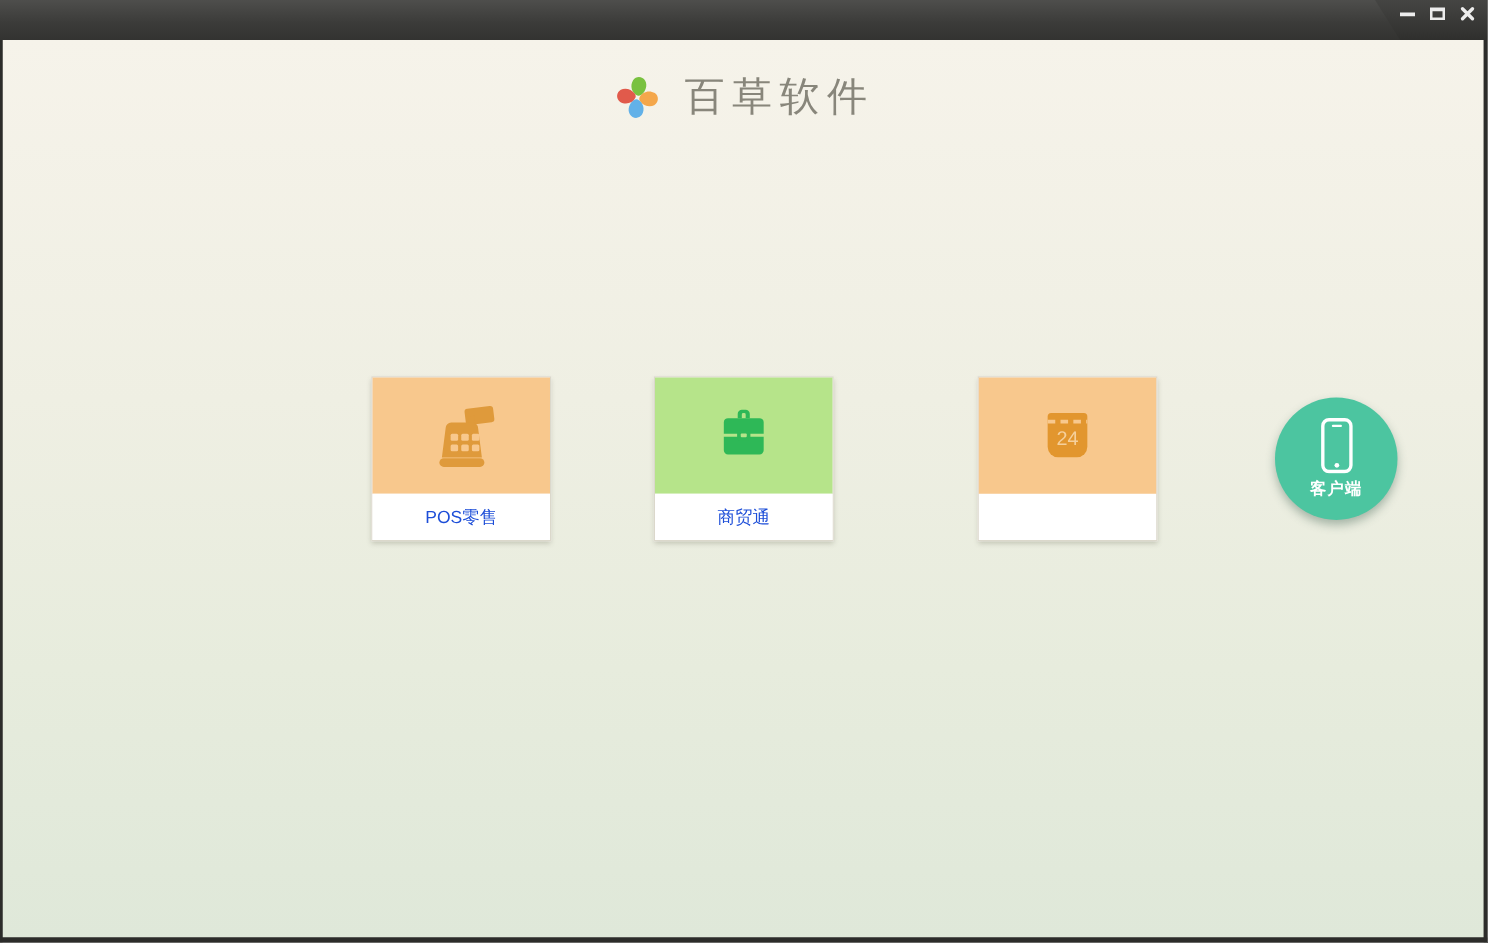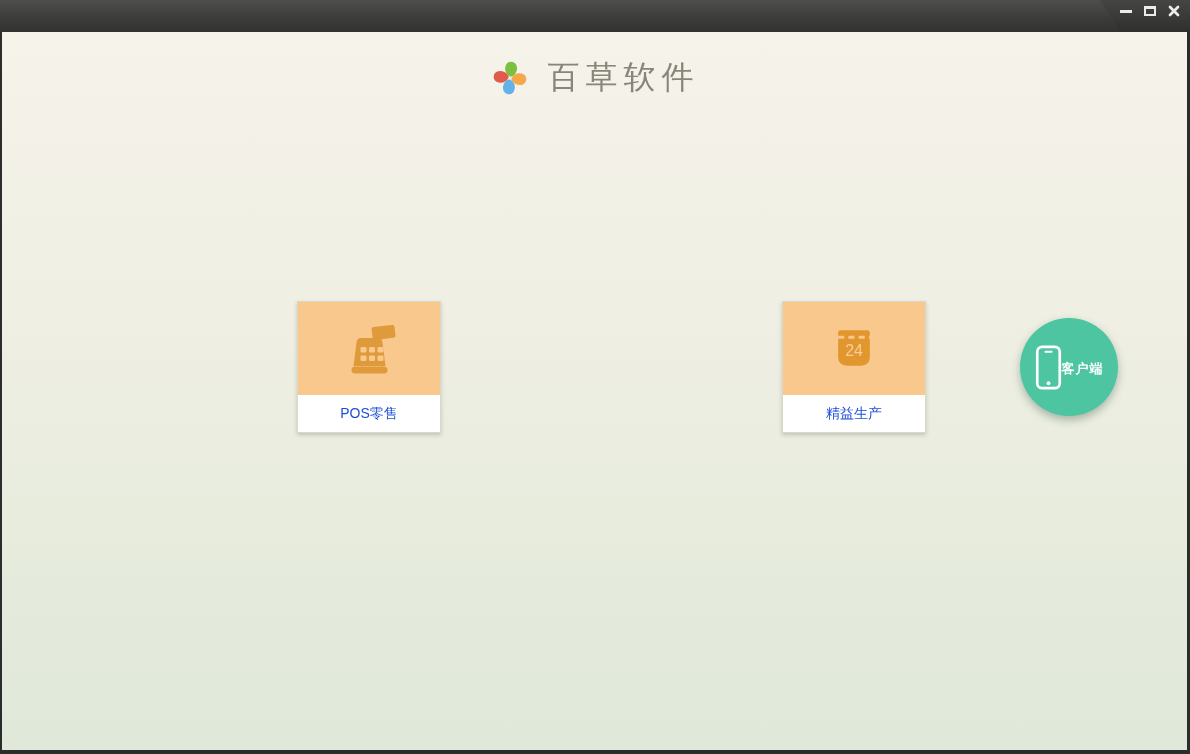--- a/index.html
+++ b/index.html
@@ -41,21 +41,21 @@
   .tile { width:100%; height:93px; display:flex; align-items:center; justify-content:center; }
   .tile-peach { background:#f8c88d; }
   .tile-green { background:#b6e48a; }
   .card-label { width:100%; height:37px; display:flex; align-items:center; justify-content:center;
     font-size:14px; color:#1d4ed8; background:#ffffff; }
 
   
   .fab { position:absolute; left:1018px; top:286px; width:98px; height:98px;
     border-radius:50%; background:#4cc5a0;
     box-shadow:0 4px 8px rgba(80,110,95,0.45);
-    display:flex; flex-direction:row; align-items:center; justify-content:center; cursor:pointer; }
+    display:flex; flex-direction:column; align-items:center; justify-content:center; cursor:pointer; }
   .fab-label { color:#ffffff; font-size:13px; font-weight:bold; margin-top:3px; letter-spacing:1px; }
 </style>
 </head>
 <body>
 
 <div class="window">
 
   <div class="titlebar">
     <div class="controls-zone"></div>
     <div class="controls">
@@ -103,30 +103,43 @@
             <rect x="38.5" y="28" width="6" height="5.5" rx="1.2"></rect>
             <rect x="21.5" y="36.5" width="6" height="5.5" rx="1.2"></rect>
             <rect x="30" y="36.5" width="6" height="5.5" rx="1.2"></rect>
             <rect x="38.5" y="36.5" width="6" height="5.5" rx="1.2"></rect>
           </g>
         </svg>
       </div>
       <div class="card-label">POS零售</div>
     </div>
 
+    <div class="card c2">
+      <div class="tile tile-green">
+        <svg width="58" height="58" viewBox="0 0 60 60">
+          <g fill="#2eb857">
+            <path d="M25,15 v-3.5 a3.5,3.5 0 0 1 3.5,-3.5 h3 a3.5,3.5 0 0 1 3.5,3.5 v3.5 h-3.4 v-3 a1.2,1.2 0 0 0 -1.2,-1.2 h-0.8 a1.2,1.2 0 0 0 -1.2,1.2 v3 z"></path>
+            <path d="M17,15 h26 a3.5,3.5 0 0 1 3.5,3.5 v9.5 h-33 v-9.5 a3.5,3.5 0 0 1 3.5,-3.5 z"></path>
+            <path d="M13.5,30.5 h33 v11 a3.5,3.5 0 0 1 -3.5,3.5 h-26 a3.5,3.5 0 0 1 -3.5,-3.5 z"></path>
+          </g>
+          <rect x="24.5" y="25" width="11" height="8.5" rx="2" fill="#2eb857"></rect>
+          <rect x="27.5" y="27.8" width="5" height="3" rx="0.8" fill="#b6e48a"></rect>
+        </svg>
+      </div>
+      <div class="card-label">商贸通</div>
+    </div>
 
     <div class="card c3">
       <div class="tile tile-peach">
         <svg width="56" height="56" viewBox="0 0 60 60">
           <path d="M16,10 h28 a3,3 0 0 1 3,3 v26 a9,9 0 0 1 -9,9 h-16 a9,9 0 0 1 -9,-9 v-26 a3,3 0 0 1 3,-3 z" fill="#e2962e"></path>
           <line x1="13" y1="17.5" x2="47" y2="17.5" stroke="#f8c88d" stroke-width="3.2" stroke-dasharray="6.5,4.5"></line>
           <text x="30" y="37.5" text-anchor="middle" font-size="17" font-family="Liberation Sans, DejaVu Sans, sans-serif" fill="#f5d09c">24</text>
         </svg>
       </div>
-      <div class="card-label">精益生产</div>
     </div>
 
     <div class="fab">
       <svg width="27" height="45" viewBox="0 0 30 50">
         <rect x="2.5" y="2" width="25" height="46" rx="5.5" fill="none" stroke="#ffffff" stroke-width="3"></rect>
         <line x1="11.5" y1="7.5" x2="18.5" y2="7.5" stroke="#ffffff" stroke-width="2" stroke-linecap="round"></line>
         <circle cx="15" cy="42.5" r="2.1" fill="#ffffff"></circle>
       </svg>
       <span class="fab-label">客户端</span>
     </div>

